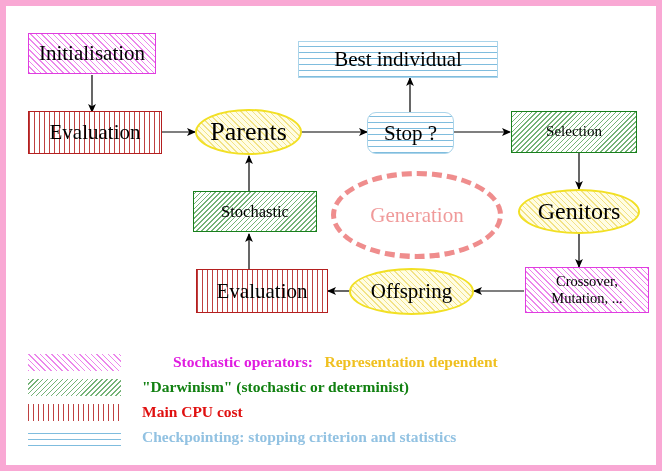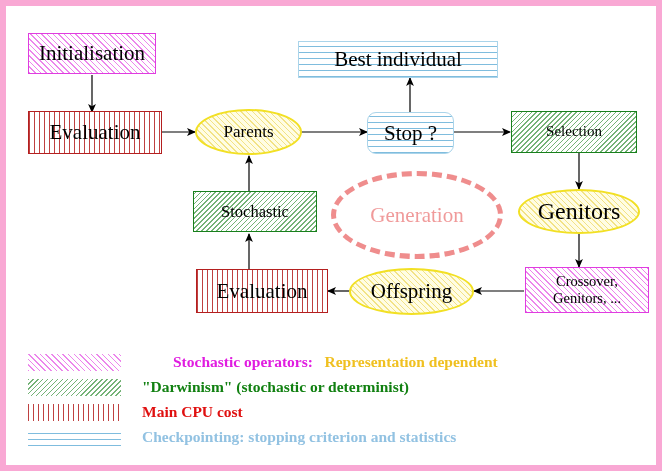--- a/index.html
+++ b/index.html
@@ -155,21 +155,21 @@
   </svg>
 
   <div class="node box fill-magenta" style="left:22px; top:27px; width:128px; height:41px; font-size:21px;">
     <span class="label">Initialisation</span>
   </div>
 
   <div class="node box fill-red" style="left:22px; top:105px; width:134px; height:43px; font-size:21px;">
     <span class="label">Evaluation</span>
   </div>
 
-  <div class="node ellipse fill-yellow" style="left:189px; top:103px; width:107px; height:46px; font-size:17px;">
+  <div class="node ellipse fill-yellow" style="left:189px; top:103px; width:107px; height:46px; font-size:26px;">
     <span class="label">Parents</span>
   </div>
 
   <div class="node box fill-blue" style="left:292px; top:35px; width:200px; height:37px; font-size:21px;">
     <span class="label">Best individual</span>
   </div>
 
   <div class="node box rounded fill-blue" style="left:361px; top:106px; width:87px; height:42px; font-size:21px;">
     <span class="label">Stop ?</span>
   </div>
@@ -177,21 +177,21 @@
   <div class="node box fill-green" style="left:505px; top:105px; width:126px; height:42px; font-size:15px;">
     <span class="label">Selection</span>
   </div>
 
   <div class="node ellipse fill-yellow" style="left:512px; top:183px; width:122px; height:45px; font-size:24px;">
     <span class="label">Genitors</span>
   </div>
 
   <div class="node box fill-magenta" style="left:519px; top:261px; width:124px; height:46px; font-size:14.5px; line-height:1.15;">
     <span class="label">Crossover,
-Genitors, ...</span>
+Mutation, ...</span>
   </div>
 
   <div class="node ellipse fill-yellow" style="left:343px; top:262px; width:125px; height:47px; font-size:21px;">
     <span class="label">Offspring</span>
   </div>
 
   <div class="node box fill-red" style="left:190px; top:263px; width:132px; height:44px; font-size:21px;">
     <span class="label">Evaluation</span>
   </div>
 

